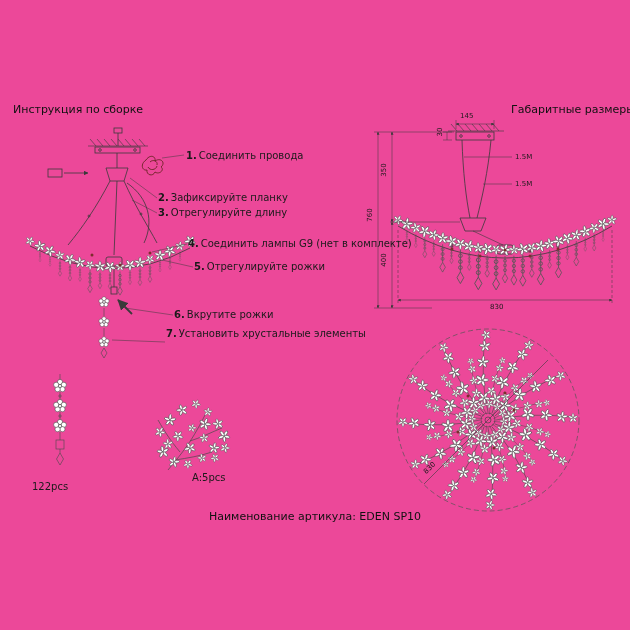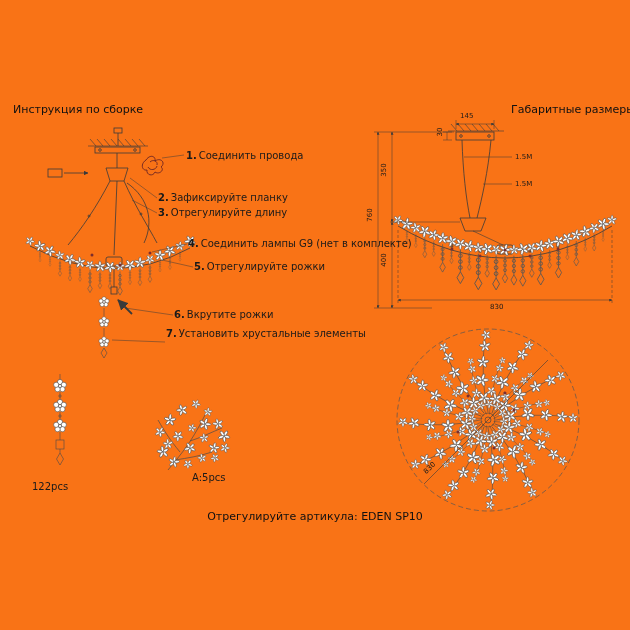--- a/index.html
+++ b/index.html
@@ -1,18 +1,18 @@
 <!DOCTYPE html>
 <html><head>
 <meta charset="utf-8">
 <style>
   *{margin:0;padding:0;box-sizing:border-box}
   html,body{width:630px;height:630px;background:#fff;overflow:hidden;
     font-family:"DejaVu Sans","Liberation Sans",sans-serif;color:#111}
-  .page{position:absolute;left:0;top:0;width:630px;height:630px;background:#f97316}
+  .page{position:absolute;left:0;top:0;width:630px;height:630px;background:#ec4899}
   svg{position:absolute;left:0;top:0}
   .ttl{position:absolute;font-size:11px;white-space:nowrap;color:#111}
   .lbl{position:absolute;font-size:10px;line-height:8px;white-space:nowrap;color:#1a1a1a}
   .step-num{font-weight:bold;margin-right:2px}
   .dim{position:absolute;font-size:7px;line-height:8px;white-space:nowrap;color:#1a1a1a}
   .ctr{text-align:left}
   .rot{transform:rotate(-90deg);transform-origin:center}
   .rot45{transform:rotate(-45deg);transform-origin:center}
   .footer{position:absolute;left:0;top:510px;width:630px;text-align:center;font-size:11px;color:#111}
 </style>
@@ -387,14 +387,14 @@
   <div class="dim ctr" style="left:460px;top:112px;width:30px">145</div>
   <div class="dim rot" style="left:436px;top:128px">30</div>
   <div class="dim rot" style="left:377px;top:166px">350</div>
   <div class="dim rot" style="left:363px;top:211px">760</div>
   <div class="dim rot" style="left:377px;top:256px">400</div>
   <div class="dim" style="left:515px;top:153px">1.5M</div>
   <div class="dim" style="left:515px;top:180px">1.5M</div>
   <div class="dim ctr" style="left:490px;top:303px;width:30px">830</div>
   <div class="dim rot45" style="left:423px;top:464px">830</div>
 
-  <div class="footer">Отрегулируйте артикула: EDEN SP10</div>
+  <div class="footer">Наименование артикула: EDEN SP10</div>
 </div>
 
 </body></html>

